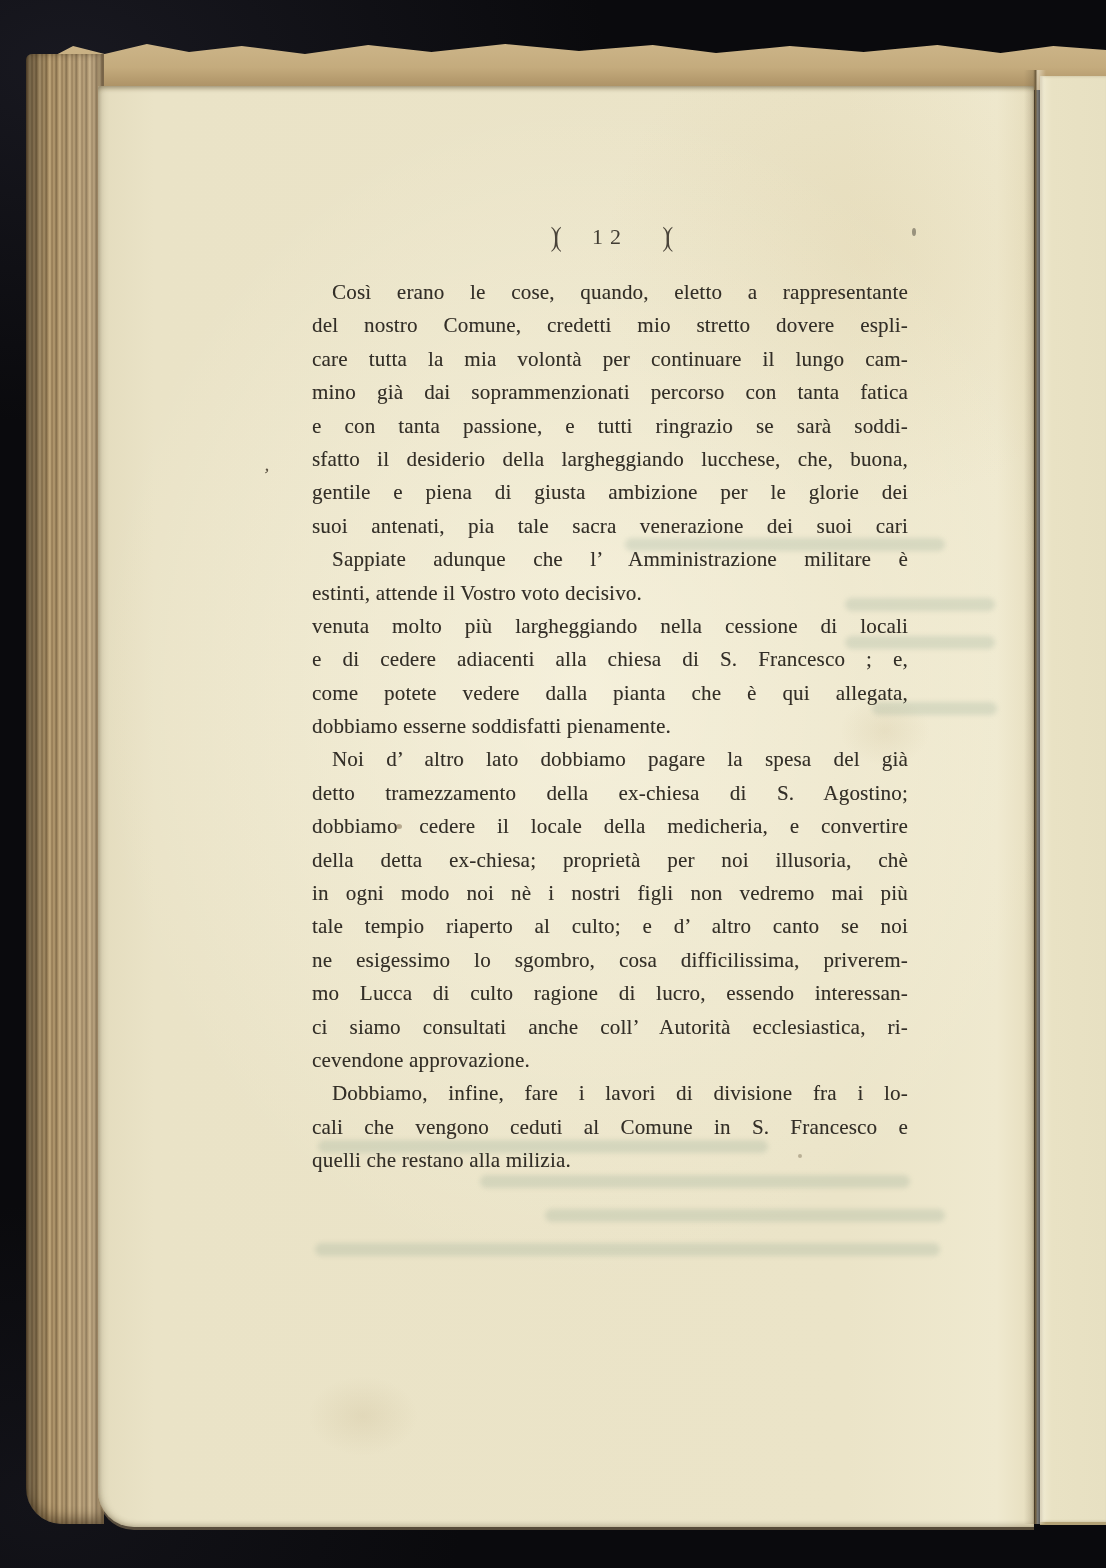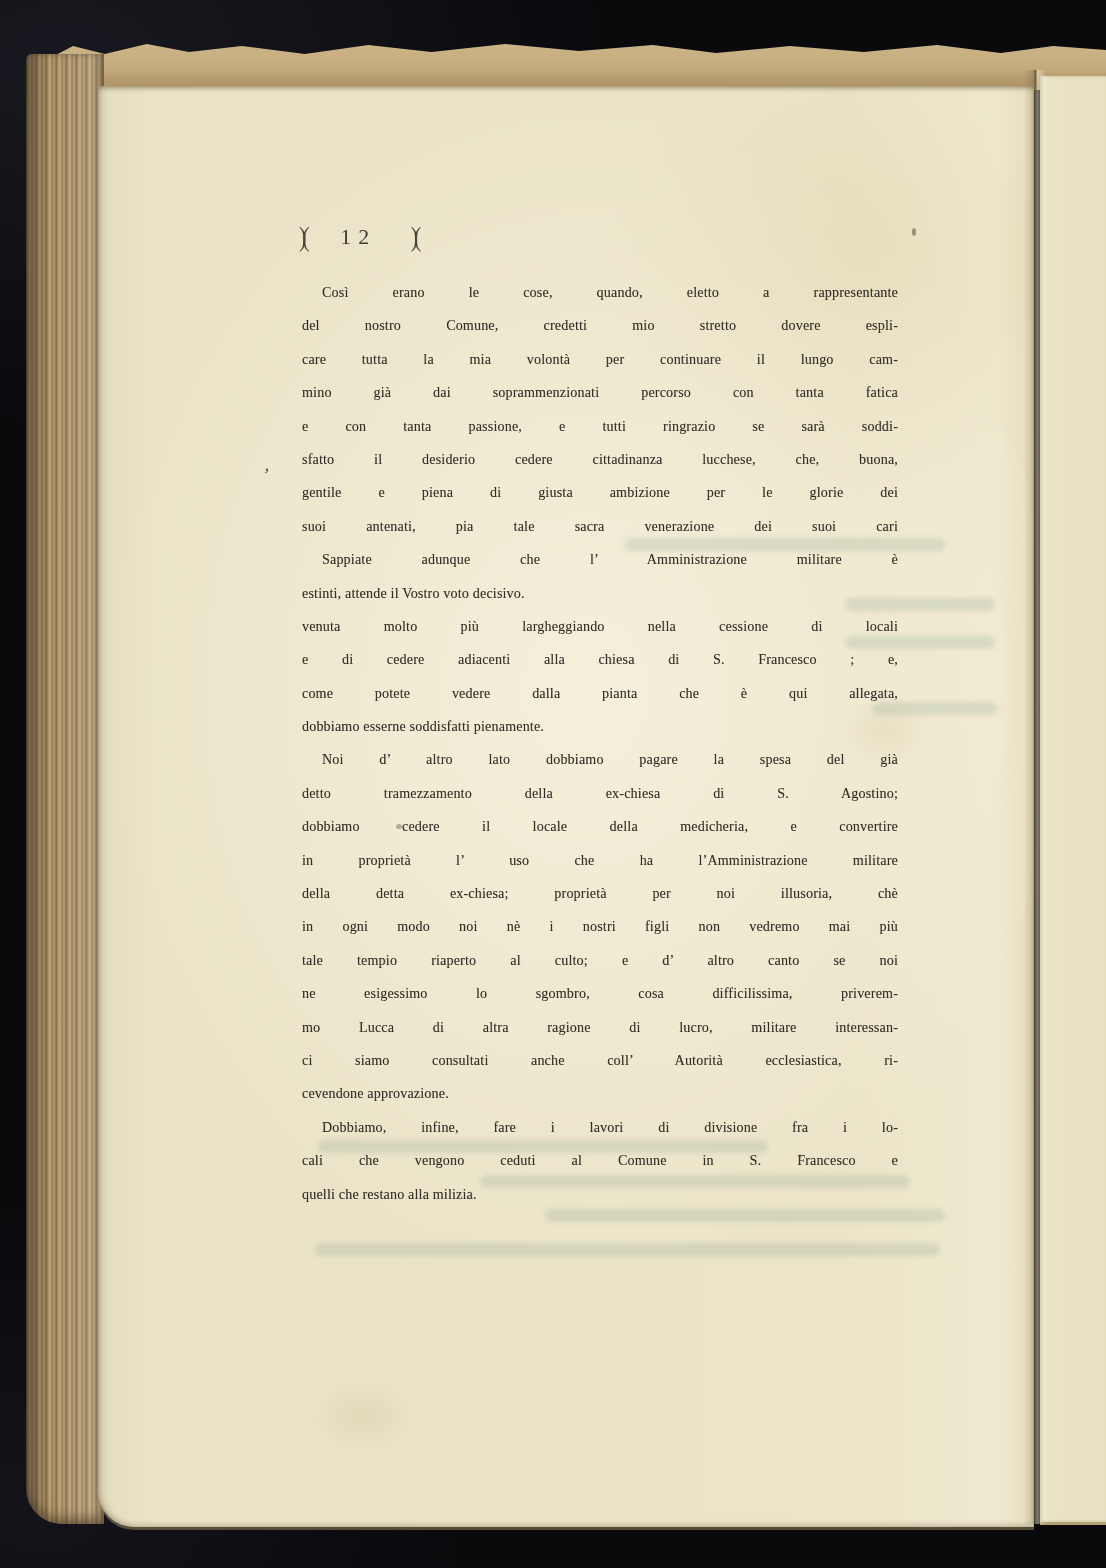--- a/index.html
+++ b/index.html
@@ -67,35 +67,35 @@
 
   
   .gutter {
     position: absolute; left: 1024px; top: 70px; width: 22px; height: 1454px;
     background: linear-gradient(90deg,
       rgba(90,75,50,0) 0%, rgba(90,75,50,.22) 42%, #6f5d3e 52%,
       rgba(255,255,245,.45) 62%, rgba(255,255,245,0) 100%);
   }
 
   .running-head {
-    position: absolute; left: 199px; top: 138px; width: 596px; height: 36px;
-    font-size: 22px; color: #413c33;
+    position: absolute; left: 214px; top: 138px; width: 596px; height: 36px;
+    text-align: center; font-size: 22px; color: #413c33;
     letter-spacing: 1px;
   }
   .running-head .mark {
     display: inline-block; letter-spacing: -4px; transform: scaleY(1.25);
     padding: 0 2px; color: #4a443a;
   }
   .running-head .num {
     display: inline-block; margin: 0 26px; letter-spacing: 7px; font-size: 22px;
   }
 
   .textblock {
-    position: absolute; left: 204px; top: 190px; width: 596px;
-    font-size: 14px; line-height: 33.4px; letter-spacing: .2px;
+    position: absolute; left: 214px; top: 190px; width: 596px;
+    font-size: 21px; line-height: 33.4px; letter-spacing: .2px;
     color: #322e27;
     text-shadow: 0.3px 0.3px 0.6px rgba(55,48,38,.3);
   }
   .ln { text-align: justify; text-align-last: justify; height: 33.4px; white-space: normal; }
   .ln.indent { text-indent: 20px; }
   .ln.end { text-align-last: left; }
 
   
   .ghost {
     position: absolute; height: 13px; border-radius: 7px;
@@ -133,38 +133,37 @@
       <span class="num">12</span>
       <span class="mark">)(</span>
     </div>
 
     <div class="textblock">
       <div class="ln indent">Così erano le cose, quando, eletto a rappresentante</div>
       <div class="ln">del nostro Comune, credetti mio stretto dovere espli-</div>
       <div class="ln">care tutta la mia volontà per continuare il lungo cam-</div>
       <div class="ln">mino già dai soprammenzionati percorso con tanta fatica</div>
       <div class="ln">e con tanta passione, e tutti ringrazio se sarà soddi-</div>
-      <div class="ln">sfatto il desiderio cedere cittadinanza lucchese, che, buona,</div>
+      <div class="ln">sfatto il desiderio della largheggiando lucchese, che, buona,</div>
       <div class="ln">gentile e piena di giusta ambizione per le glorie dei</div>
       <div class="ln">suoi antenati, pia tale sacra venerazione dei suoi cari</div>
       <div class="ln indent">Sappiate adunque che l’ Amministrazione militare è</div>
       <div class="ln end">estinti, attende il Vostro voto decisivo.</div>
       <div class="ln">venuta molto più largheggiando nella cessione di locali</div>
       <div class="ln">e di cedere adiacenti alla chiesa di S. Francesco ; e,</div>
       <div class="ln">come potete vedere dalla pianta che è qui allegata,</div>
       <div class="ln end">dobbiamo esserne soddisfatti pienamente.</div>
       <div class="ln indent">Noi d’ altro lato dobbiamo pagare la spesa del già</div>
       <div class="ln">detto tramezzamento della ex-chiesa di S. Agostino;</div>
       <div class="ln">dobbiamo cedere il locale della medicheria, e convertire</div>
-      <div class="ln">in proprietà l’ uso che ha l’Amministrazione militare</div>
       <div class="ln">della detta ex-chiesa; proprietà per noi illusoria, chè</div>
       <div class="ln">in ogni modo noi nè i nostri figli non vedremo mai più</div>
       <div class="ln">tale tempio riaperto al culto; e d’ altro canto se noi</div>
       <div class="ln">ne esigessimo lo sgombro, cosa difficilissima, priverem-</div>
-      <div class="ln">mo Lucca di altra ragione di lucro, militare interessan-</div>
+      <div class="ln">mo Lucca di culto ragione di lucro, essendo interessan-</div>
       <div class="ln">ci siamo consultati anche coll’ Autorità ecclesiastica, ri-</div>
       <div class="ln end">cevendone approvazione.</div>
       <div class="ln indent">Dobbiamo, infine, fare i lavori di divisione fra i lo-</div>
       <div class="ln">cali che vengono ceduti al Comune in S. Francesco e</div>
       <div class="ln end">quelli che restano alla milizia.</div>
     </div>
 
     <div class="ghost" style="left:527px; top:452px; width:320px;"></div>
     <div class="ghost" style="left:747px; top:512px; width:150px;"></div>
     <div class="ghost" style="left:747px; top:550px; width:150px;"></div>

